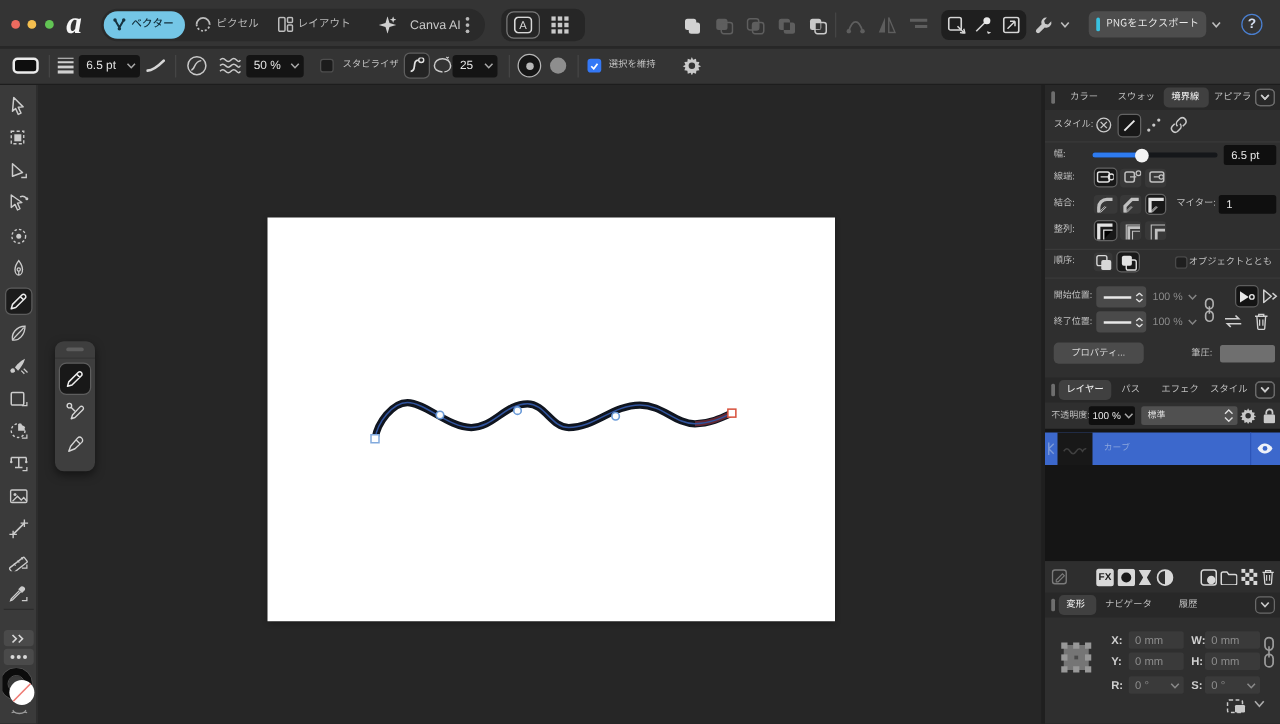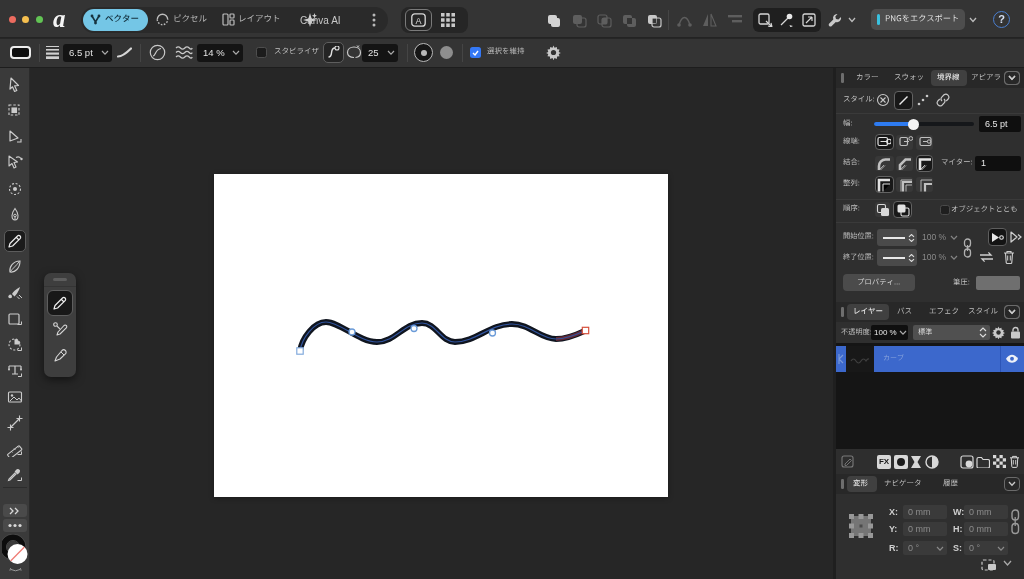--- a/index.html
+++ b/index.html
@@ -39,21 +39,21 @@
         <path transform="translate(0.0,7.5) scale(0.008500,-0.008500)" d="M222 32 280 -18C296 -8 311 -3 322 0C571 72 777 196 907 357L862 427C738 266 506 134 315 86C315 137 315 558 315 653C315 682 318 719 322 744H223C227 724 232 679 232 653C232 558 232 143 232 81C232 61 229 48 222 32Z"></path>
         <path transform="translate(8.5,7.5) scale(0.008500,-0.008500)" d="M86 361 126 283C265 326 402 386 507 446V76C507 38 504 -12 501 -31H599C595 -11 593 38 593 76V498C695 566 787 642 863 721L796 783C727 700 627 613 523 548C412 478 259 408 86 361Z"></path>
         <path transform="translate(17.0,7.5) scale(0.008500,-0.008500)" d="M931 676 882 723C867 720 831 717 812 717C752 717 286 717 238 717C201 717 159 721 124 726V635C163 639 201 641 238 641C285 641 738 641 808 641C775 579 681 470 589 417L655 364C769 443 864 572 904 640C911 651 924 666 931 676ZM532 544H442C445 518 446 496 446 472C446 305 424 162 269 68C241 48 207 32 179 23L253 -37C508 90 532 273 532 544Z"></path>
         <path transform="translate(25.5,7.5) scale(0.008500,-0.008500)" d="M882 607 828 641C815 636 796 633 759 633H535V726C535 747 536 770 541 801H445C449 770 450 747 450 726V633H229C194 633 165 634 136 637C139 615 139 581 139 560C139 525 139 416 139 384C139 365 138 338 136 320H223C220 336 219 362 219 380C219 410 219 517 219 559H778C769 473 737 352 683 267C622 172 512 98 412 66C380 54 342 43 308 38L373 -37C556 13 694 115 769 246C825 342 854 467 867 547C871 566 877 592 882 607Z"></path>
         <path transform="translate(34.0,7.5) scale(0.008500,-0.008500)" d="M337 88C337 51 335 2 330 -30H427C423 3 421 57 421 88L420 418C531 383 704 316 813 257L847 342C742 395 552 467 420 507V670C420 700 424 743 427 774H329C335 743 337 698 337 670C337 586 337 144 337 88Z"></path>
       </svg></div>
     <svg style="position:absolute;left:303px;top:13px" width="14" height="14" viewBox="0 0 14 14">
       <path d="M7 0 L8.6 5.4 L14 7 L8.6 8.6 L7 14 L5.4 8.6 L0 7 L5.4 5.4 Z" fill="#cfcfcf"></path>
       <path d="M11.5 0 l0.7 2 2 0.7 -2 0.7 -0.7 2 -0.7 -2 -2 -0.7 2 -0.7 Z" fill="#cfcfcf"></path>
     </svg>
-    <div style="position:absolute;left:300px;top:12.5px;font:400 10px 'Liberation Sans',sans-serif;color:#c9c9c9;white-space:pre;line-height:15px;top:12.5px">Canva AI</div>
+    <div style="position:absolute;left:328px;top:12.5px;font:400 10px 'Liberation Sans',sans-serif;color:#c9c9c9;white-space:pre;line-height:15px;top:12.5px">Canva AI</div>
     <svg style="position:absolute;left:372px;top:13px" width="4" height="14" viewBox="0 0 4 14">
       <circle cx="2" cy="2" r="1.5" fill="#b8b8b8"></circle>
       <circle cx="2" cy="7" r="1.5" fill="#b8b8b8"></circle>
       <circle cx="2" cy="12" r="1.5" fill="#b8b8b8"></circle>
     </svg>
     <div style="position:absolute;left:401px;top:7px;width:67px;height:26px;background:#262626;border-radius:8px"></div>
     <div style="position:absolute;left:405px;top:9px;width:27px;height:22px;border:1px solid #7a7a7a;border-radius:6px"></div>
     <svg style="position:absolute;left:411px;top:13px" width="15" height="14" viewBox="0 0 15 14">
       <rect x="0.8" y="0.8" width="13.4" height="12.4" rx="3" stroke="#d8d8d8" stroke-width="1.3" fill="none"></rect>
       <text x="7.5" y="10.5" font-family="Liberation Sans" font-size="9" fill="#d8d8d8" text-anchor="middle">A</text>
@@ -164,21 +164,21 @@
     <svg style="position:absolute;left:149px;top:44px" width="17" height="17" viewBox="0 0 17 17">
       <circle cx="8.5" cy="8.5" r="7.2" stroke="#c9c9c9" stroke-width="1.2" fill="none"></circle>
       <path d="M4 12 C7 12 6 5 12 4.5" stroke="#c9c9c9" stroke-width="1.2" fill="none"></path>
     </svg>
     <svg style="position:absolute;left:175px;top:45px" width="18" height="15" viewBox="0 0 18 15">
       <path d="M1 3 q2.2-2.4 4.4 0 t4.4 0 t4.4 0 t3 0" stroke="#c9c9c9" stroke-width="1.2" fill="none"></path>
       <path d="M1 7.5 q2.2-2.4 4.4 0 t4.4 0 t4.4 0 t3 0" stroke="#c9c9c9" stroke-width="1.2" fill="none"></path>
       <path d="M1 12 q2.2-2.4 4.4 0 t4.4 0 t4.4 0 t3 0" stroke="#c9c9c9" stroke-width="1.2" fill="none"></path>
     </svg>
     <div style="position:absolute;left:197px;top:44px;width:46px;height:18px;background:#141414;border-radius:3px"></div>
-    <div style="position:absolute;left:203px;top:45.9px;font:400 9.5px 'Liberation Sans',sans-serif;color:#e3e3e3;white-space:pre;line-height:14px;top:45.9px">14 %</div>
+    <div style="position:absolute;left:203px;top:45.9px;font:400 9.5px 'Liberation Sans',sans-serif;color:#e3e3e3;white-space:pre;line-height:14px;top:45.9px">50 %</div>
     <svg style="position:absolute;left:232px;top:50px" width="8" height="6" viewBox="0 0 8 6">
       <path d="M1 1 L4 4.2 L7 1" stroke="#aaa" stroke-width="1.2" fill="none"></path>
     </svg>
     <div style="position:absolute;left:256px;top:47px;width:11px;height:11px;background:#1c1c1c;border:1px solid #4e4e4e;border-radius:2.5px"></div>
     <div style="position:absolute;left:274px;top:47.4px;line-height:0"><svg class="" width="45" height="10" viewBox="0 0 45 10" style="fill:#c6c6c6">
         <path transform="translate(0.0,6.6) scale(0.007500,-0.007500)" d="M800 669 749 708C733 703 707 700 674 700C637 700 328 700 288 700C258 700 201 704 187 706V615C198 616 253 620 288 620C323 620 642 620 678 620C653 537 580 419 512 342C409 227 261 108 100 45L164 -22C312 45 447 155 554 270C656 179 762 62 829 -27L899 33C834 112 712 242 607 332C678 422 741 539 775 625C781 639 794 661 800 669Z"></path>
         <path transform="translate(7.5,6.6) scale(0.007500,-0.007500)" d="M536 785 445 814C439 788 423 753 413 735C366 644 264 494 92 387L159 335C271 412 360 510 424 600H762C742 518 691 410 626 323C556 372 481 420 415 458L361 403C425 363 501 311 573 259C483 162 355 70 186 18L258 -44C427 19 550 111 639 210C680 177 718 146 748 119L807 188C775 214 735 245 693 276C769 378 823 495 849 587C855 603 864 627 873 641L807 681C790 674 768 671 741 671H470L491 707C501 725 519 759 536 785Z"></path>
         <path transform="translate(15.0,6.6) scale(0.007500,-0.007500)" d="M728 784 675 761C702 723 736 663 756 622L810 647C789 687 753 748 728 784ZM838 824 785 801C813 763 846 707 868 663L922 688C903 725 864 787 838 824ZM279 750H186C190 727 192 693 192 669C192 616 192 216 192 119C192 38 235 3 312 -11C353 -18 413 -21 472 -21C581 -21 731 -13 818 0V91C735 69 582 59 476 59C427 59 375 62 344 67C295 77 274 90 274 141V361C398 393 571 446 683 491C713 502 749 518 777 530L742 610C714 593 684 578 654 565C550 520 392 472 274 443V669C274 697 276 727 279 750Z"></path>
         <path transform="translate(22.5,6.6) scale(0.007500,-0.007500)" d="M231 745V662C258 664 290 665 321 665C376 665 657 665 713 665C747 665 781 664 805 662V745C781 741 746 740 714 740C655 740 375 740 321 740C289 740 257 741 231 745ZM878 481 821 517C810 511 789 509 766 509C715 509 289 509 239 509C212 509 178 511 141 515V431C177 433 215 434 239 434C299 434 721 434 770 434C752 362 712 277 651 213C566 123 441 59 299 30L361 -41C488 -6 614 53 719 168C793 249 838 353 865 452C867 459 873 472 878 481Z"></path>
         <path transform="translate(30.0,6.6) scale(0.007500,-0.007500)" d="M86 361 126 283C265 326 402 386 507 446V76C507 38 504 -12 501 -31H599C595 -11 593 38 593 76V498C695 566 787 642 863 721L796 783C727 700 627 613 523 548C412 478 259 408 86 361Z"></path>

